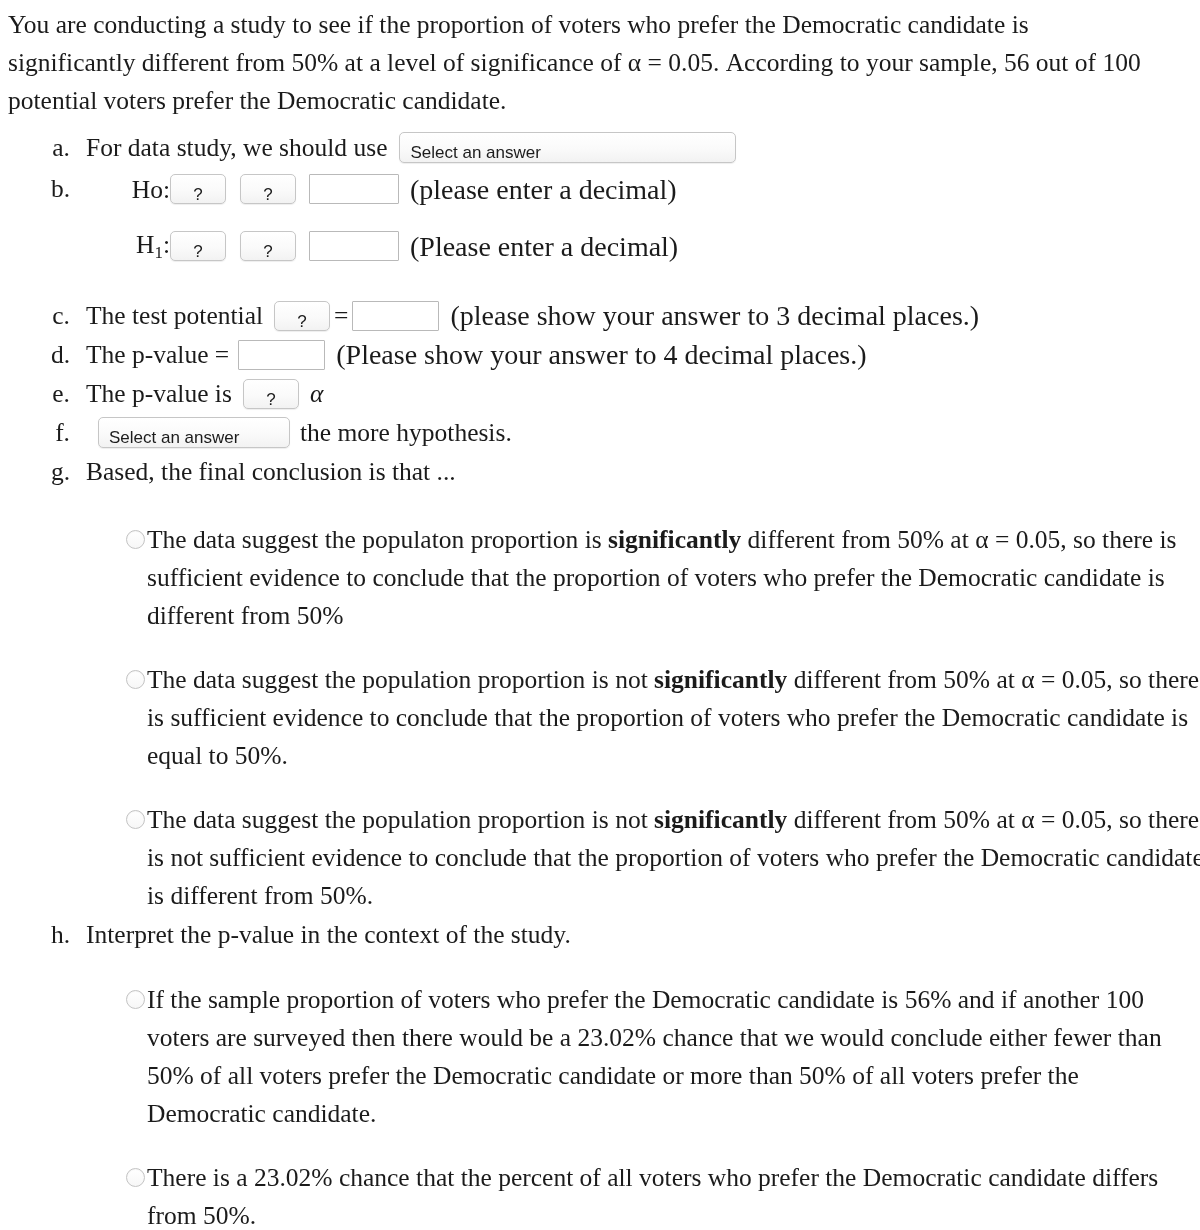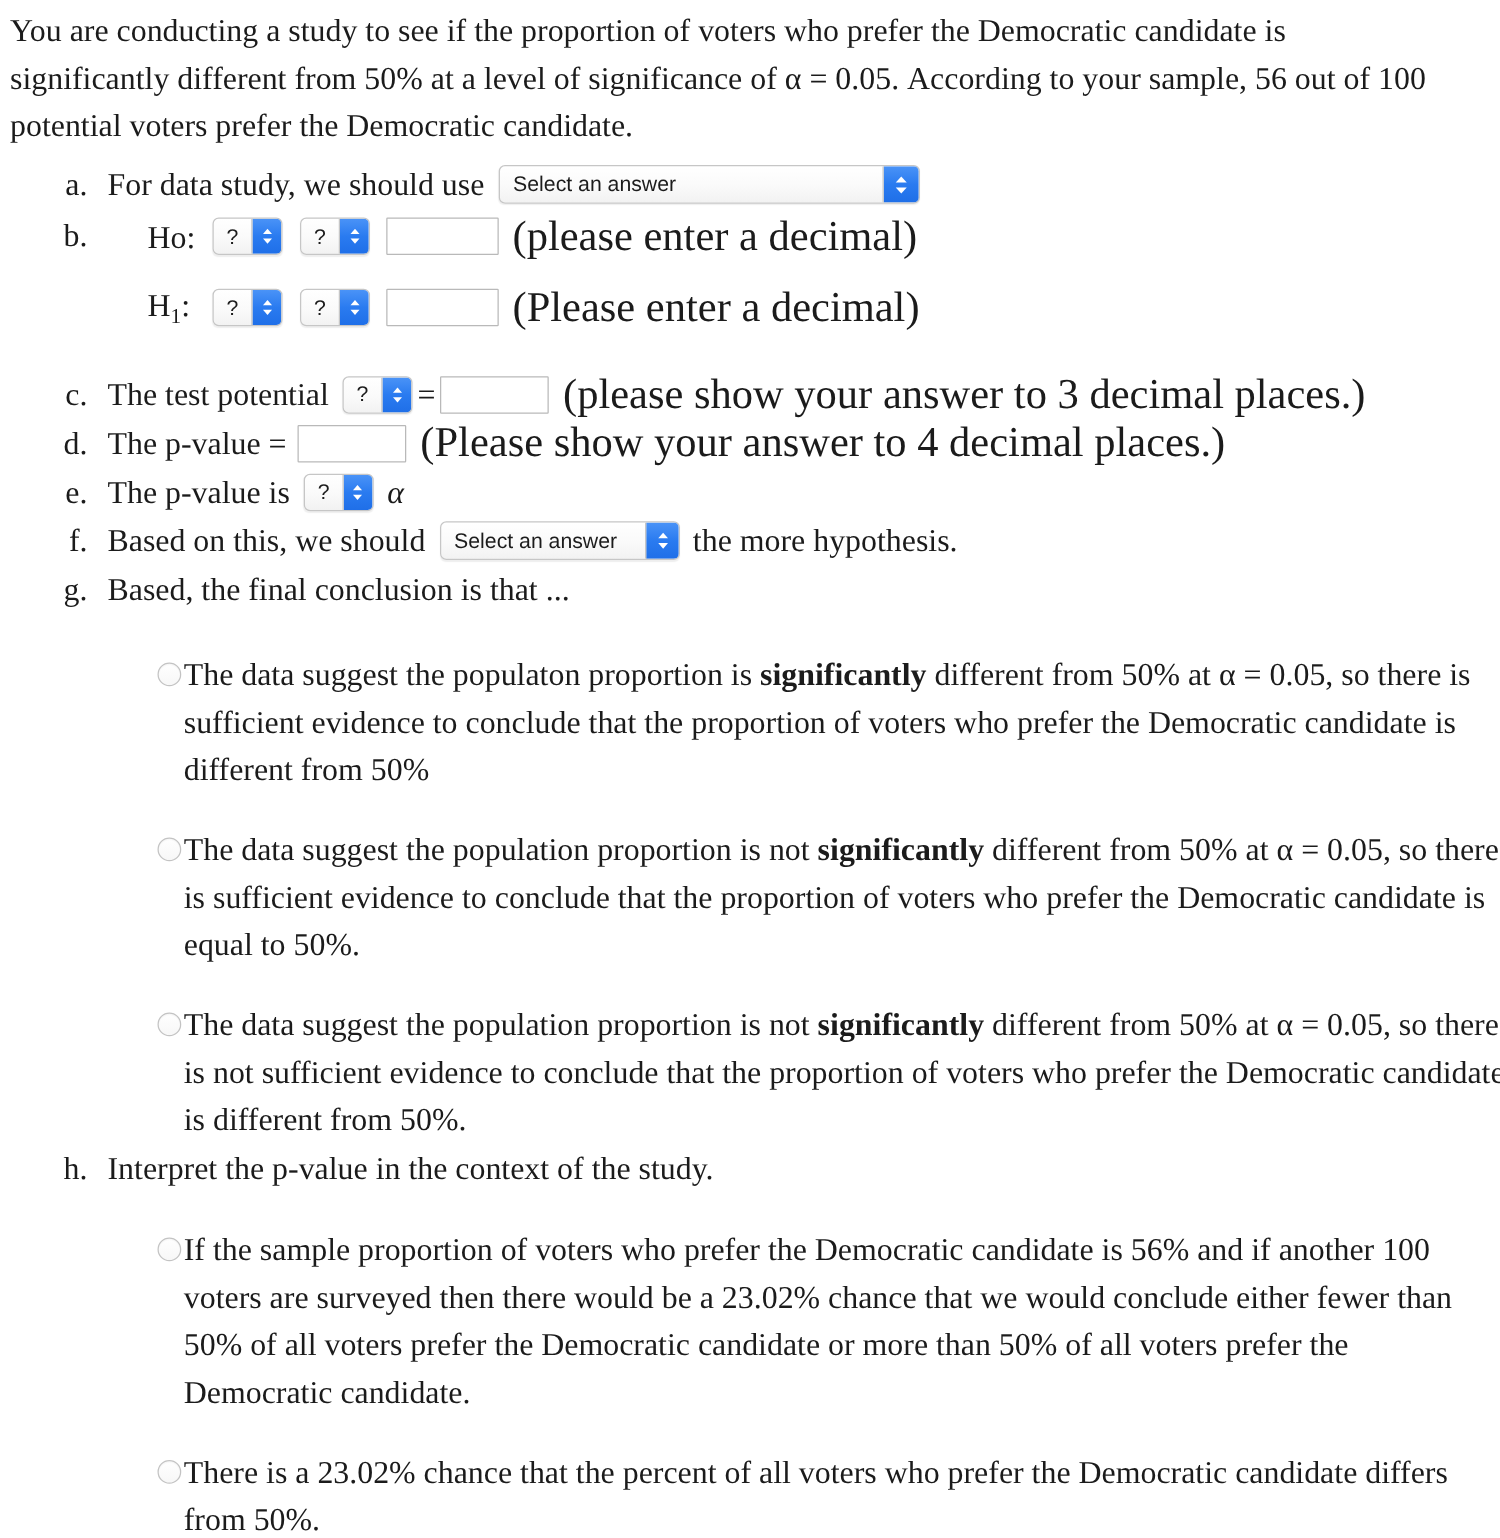--- a/index.html
+++ b/index.html
@@ -69,46 +69,48 @@
   .hypo-row {
     display: flex;
     align-items: center;
     height: 40px;
     padding-left: 32px;
   }
   .hypo-label {
     font-size: 25.5px;
     width: 52px;
     display: inline-block;
+    text-align: right;
   }
   .hypo-label sub {
     font-size: 17px;
     vertical-align: baseline;
     position: relative;
     top: 5px;
   }
   .hint {
-    font-size: 34px;
+    font-size: 28px;
     margin-left: 11px;
   }
 
   
   .sel {
     display: inline-flex;
     align-items: stretch;
     box-sizing: border-box;
     height: 30px;
     border: 1px solid #c6c6c6;
     border-radius: 5px;
     background: linear-gradient(to bottom, #ffffff 0%, #fafafa 55%, #f2f2f2 100%);
     box-shadow: 0 1px 1px rgba(0,0,0,0.07);
     overflow: hidden;
     vertical-align: middle;
     cursor: pointer;
     user-select: none;
+    flex-direction: column;
   }
   .sel .sel-text {
     font-family: "Liberation Sans", "DejaVu Sans", sans-serif;
     font-size: 17px;
     color: #1c1c1c;
     display: flex;
     align-items: center;
     padding: 0 8px 0 10px;
     white-space: nowrap;
   }
@@ -340,21 +342,20 @@
           </span>
         </span>
         <span style="width:11px"></span>
         <span class="alpha">α</span>
       </div>
     </li>
 
     <li class="step-f">
       <span class="marker">f.</span>
       <div class="row-inline">
-        <span class="txt">Based on this, we should</span>
         <span style="width:12px"></span>
         <span class="sel med">
           <span class="sel-text">Select an answer</span>
           <span class="sel-btn">
             <svg width="13" height="17" viewBox="0 0 13 17">
                 <path d="M6.5 2.1 L10.4 6.6 L2.6 6.6 Z" fill="#ffffff"></path>
                 <path d="M6.5 14.9 L10.4 10.4 L2.6 10.4 Z" fill="#ffffff"></path>
               </svg>
           </span>
         </span>

